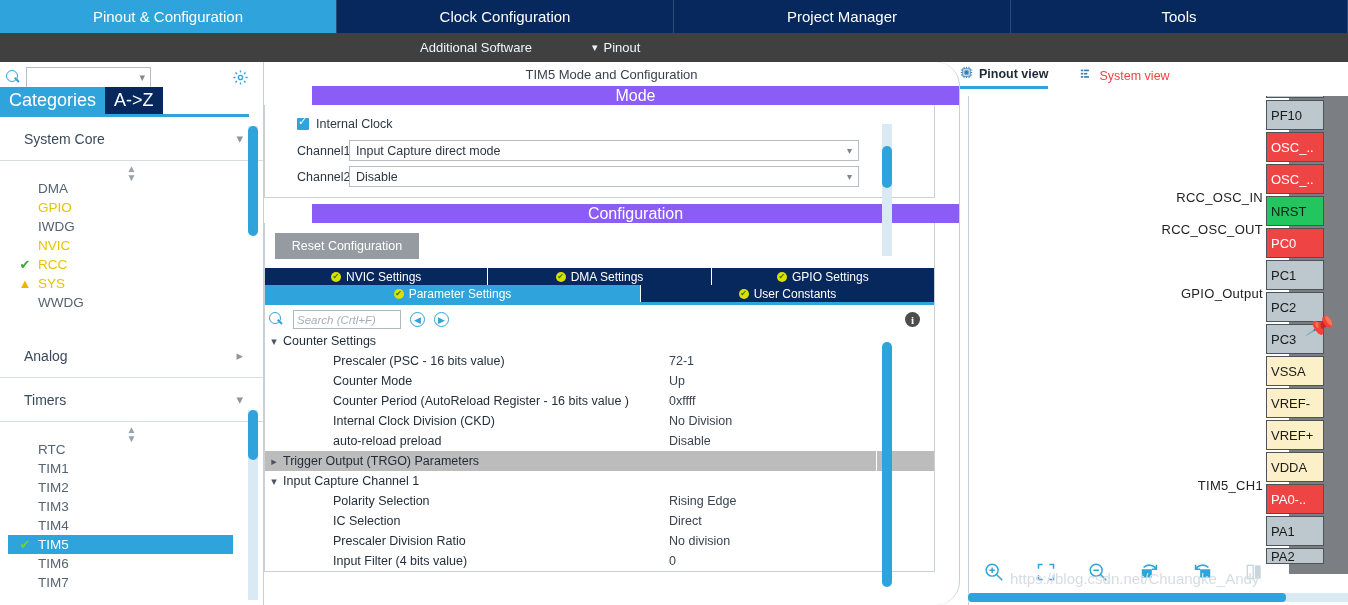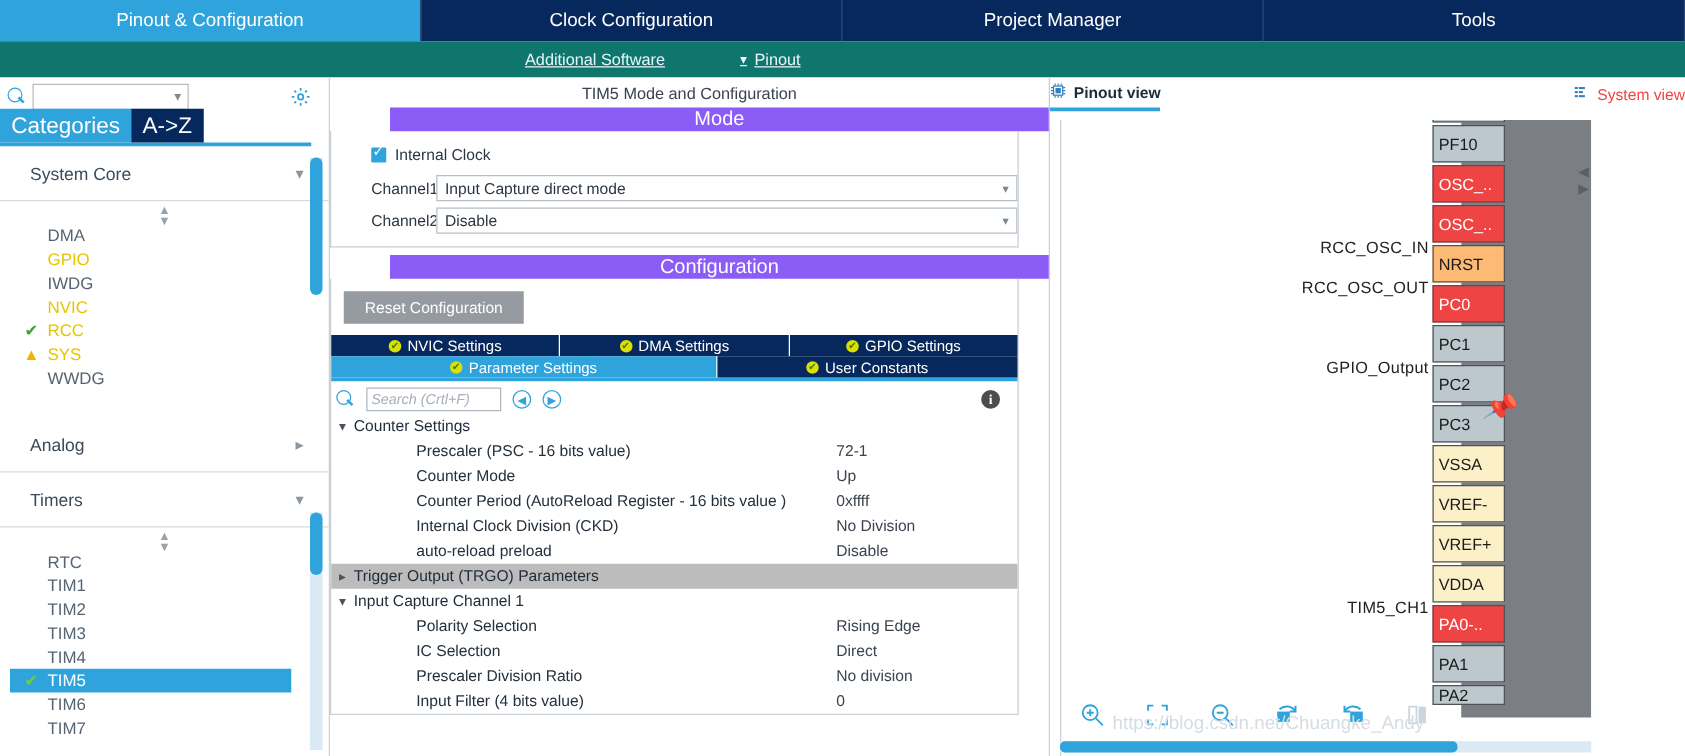--- a/index.html
+++ b/index.html
@@ -5,22 +5,22 @@
   * { box-sizing: border-box; margin:0; padding:0; }
   html,body { width:1348px; height:605px; overflow:hidden; background:#fff;
     font-family:"Liberation Sans", sans-serif; }
   #app { position:relative; width:1348px; height:605px; }
 
   
   .topnav { display:flex; height:33px; background:#07285c; }
   .topnav .tab { flex:1; display:flex; align-items:center; justify-content:center;
     color:#fff; font-size:15px; border-right:1px solid #2a4a7a; }
   .topnav .tab.active { background:#2fa4dc; }
-  .subnav { height:29px; background:#0f766e; display:flex; align-items:center;
-    color:#eaf6fd; font-size:13px;text-decoration:underline; }
+  .subnav { height:29px; background:#404040; display:flex; align-items:center;
+    color:#eaf6fd; font-size:13px; }
   .subnav .sub { margin-left:60px; display:flex; align-items:center; gap:6px; }
   .subnav .sub.s1 { margin-left:420px; }
   .chev { font-size:11px; }
 
   
   .body { display:flex; height:543px; }
 
   
   .side { width:264px; position:relative; background:#fff; border-right:1px solid #c8d0d6; }
   .side-search { display:flex; align-items:center; height:30px; padding:0 6px; gap:5px; }
@@ -49,21 +49,21 @@
   .titem.gray { color:#566370; }
   .titem.yellow { color:#e8c400; }
   .titem.sel { background:#2fa4dc; color:#fff; margin-left:-30px; padding-left:30px; width:225px; }
   .titem.sel .mk { left:8px; color:#6ecf3a; }
   .ck { color:#3fa535; }
   .warn { color:#f0b400; }
   .sb-v { position:absolute; width:10px; border-radius:5px; background:#2fa4dc; }
   .sb-trough { position:absolute; width:10px; background:#daeaf5; }
 
   
-  .mid { width:576px; position:relative; background:#fff; border-right:1px solid #c8d0d6;}
+  .mid { width:696px; position:relative; background:#fff; border-right:1px solid #c8d0d6;border-radius:24px;}
   .mid-title { height:24px; display:flex; align-items:center; justify-content:center;
     font-size:13px; color:#3a4250; }
   .bar-dark { height:19px; background:#8b5cf6; color:#fff; font-size:16px;
     display:flex; align-items:center; justify-content:center;margin-left:48px; }
   .mode-box { border:1px solid #c9d0d6; border-top:none; margin:0 24px 0 0; padding:8px 0 10px 0; }
   .chk-row { display:flex; align-items:center; gap:7px; padding-left:32px; height:22px; }
   .cbx { width:12px;height:12px;background:#2fa4dc; position:relative; border-radius:1px;}
   .cbx::after { content:"✓"; position:absolute; left:1px; top:-3px; color:#fff; font-size:11px; }
   .chk-row .lbl { font-size:12.5px; color:#2d3744; }
   .ch-row { display:flex; align-items:center; padding-left:32px; margin-top:5px; }
@@ -99,34 +99,34 @@
   .grow { height:20px; display:flex; align-items:center; font-size:12.5px; color:#1f2b38; }
   .grow .tw { width:18px; text-align:center; color:#4a5460; font-size:11px; }
   .grow.shaded { background:#bcbcbc; }
   .grow.shaded .divline { position:absolute; left:611px; width:1px; height:20px; background:#fff; }
   .prow { height:20px; display:flex; align-items:center; font-size:12.5px; color:#24303c; }
   .prow .pn { padding-left:68px; width:404px; }
   .prow .pv { color:#3a4450; }
 
   
   .right { flex:1; position:relative; background:#fff; }
-  .viewtabs { height:30px; display:flex; align-items:center; justify-content:space-between; gap:32px;
+  .viewtabs { height:30px; display:flex; align-items:center; justify-content:flex-start; gap:32px;
     padding-top:1px; }
   .vt { display:flex; align-items:center; gap:6px; font-size:12.5px; color:#ef4444;
     padding-bottom:4px; }
   .vt.active { color:#1d2b38; font-weight:bold; border-bottom:3px solid #2fa4dc; }
   .canvas { position:absolute; left:8px; top:34px; width:425px; height:512px;
     background:#fff; border-left:1px solid #c8d0d6; overflow:hidden; }
   .chipbody { position:absolute; left:320px; top:0; width:104px; height:478px; background:#7b7f83; }
   .pinstack { position:absolute; left:297px; top:-14px; width:58px; }
   .pin { height:30px; border:1px solid #4e5357; margin-bottom:2px; font-size:13px;
     display:flex; align-items:center; padding-left:4px; color:#1a1a1a; }
   .pin.gray { background:#bcc8ce; }
   .pin.green { background:#ef4444; color:#fff; }
-  .pin.olive { background:#fdba74; }
+  .pin.olive { background:#22c55e; }
   .pin.cream { background:#fbf0c7; }
   .plabel { position:absolute; right:0; font-size:13px; color:#222; text-align:right;
     letter-spacing:0.3px; width:250px; }
   .bottombar { position:absolute; left:8px; bottom:14px; width:425px; height:34px;
     display:flex; align-items:center; }
   .bicon { width:52px; text-align:center; color:#2fa4dc; }
   .hscroll { position:absolute; left:8px; bottom:3px; width:425px; height:9px; background:#daeaf5; }
   .hscroll i { display:block; height:9px; width:318px; background:#2fa4dc; border-radius:4px; }
   .watermark { position:absolute; left:50px; bottom:18px; font-size:15px; color:#d5dde3;
     white-space:nowrap; }

